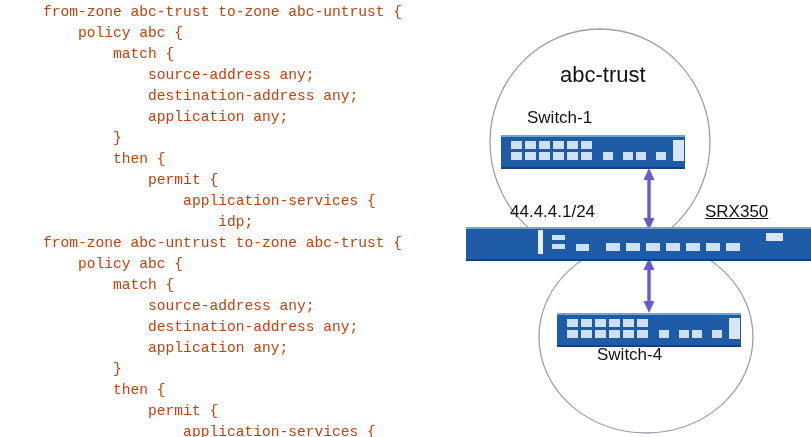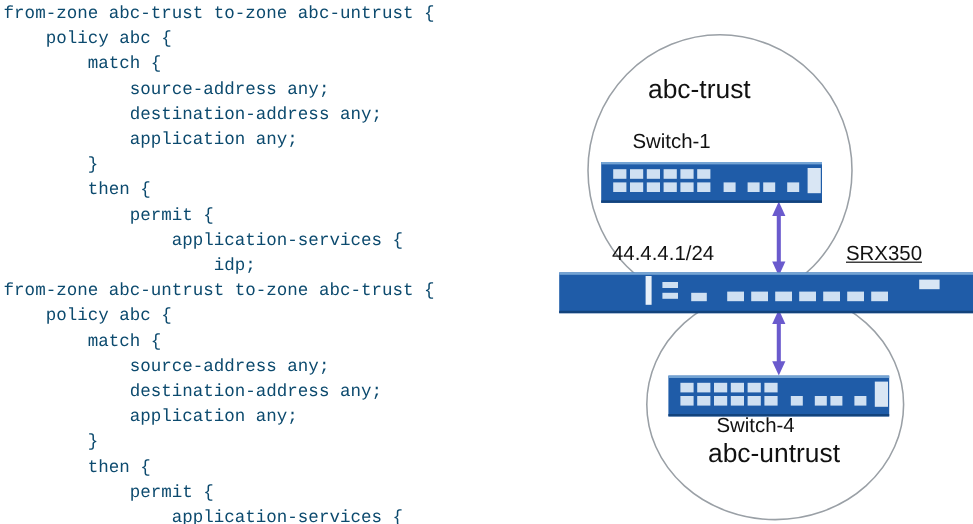--- a/index.html
+++ b/index.html
@@ -21,24 +21,25 @@
     position: absolute;
     left: 0px;
     top: 0px;
     width: 452px;
     height: 437px;
   }
   .code-line {
     font-family: "Liberation Mono", "DejaVu Sans Mono", monospace;
     font-size: 14.6px;
     line-height: 21.3px;
-    color: #0c4a6e;
+    color: #c2410c;
     white-space: pre;
     letter-spacing: 0px;
     height: 21.3px;
+    margin-left: 40px;
   }
 
   
   #diagram {
     position: absolute;
     left: 452px;
     top: 0px;
     width: 359px;
     height: 437px;
   }
@@ -47,20 +48,21 @@
     left: 0;
     top: 0;
   }
 
   .zone-label {
     position: absolute;
     font-family: "Liberation Sans", sans-serif;
     font-size: 22px;
     color: #111111;
     white-space: nowrap;
+    margin-left: 20px;
   }
   .device-label {
     position: absolute;
     font-family: "Liberation Sans", sans-serif;
     font-size: 17px;
     color: #111111;
     white-space: nowrap;
   }
   .ip-label {
     position: absolute;
@@ -144,21 +146,20 @@
       </g>
 
       <g>
         <line x1="197" y1="266" x2="197" y2="305" stroke="#6a5acd" stroke-width="3.4"></line>
         <polygon points="197,258 191.5,270 202.5,270" fill="#6a5acd"></polygon>
         <polygon points="197,313 191.5,301 202.5,301" fill="#6a5acd"></polygon>
       </g>
     </svg>
 
     <div class="zone-label" style="left:88px; top:62px;">abc-trust</div>
-    <div class="zone-label" style="left:138px; top:365px;">abc-untrust</div>
 
     <div class="device-label" style="left:75px; top:108px;">Switch-1</div>
 
     <div class="device" style="left:49px; top:135px; width:184px; height:30px;">
       <div class="chassis"></div>
 
       <div class="port" style="left:10px;  top:6px;  width:11px; height:8px;"></div>
       <div class="port" style="left:24px;  top:6px;  width:11px; height:8px;"></div>
       <div class="port" style="left:38px;  top:6px;  width:11px; height:8px;"></div>
       <div class="port" style="left:52px;  top:6px;  width:11px; height:8px;"></div>

